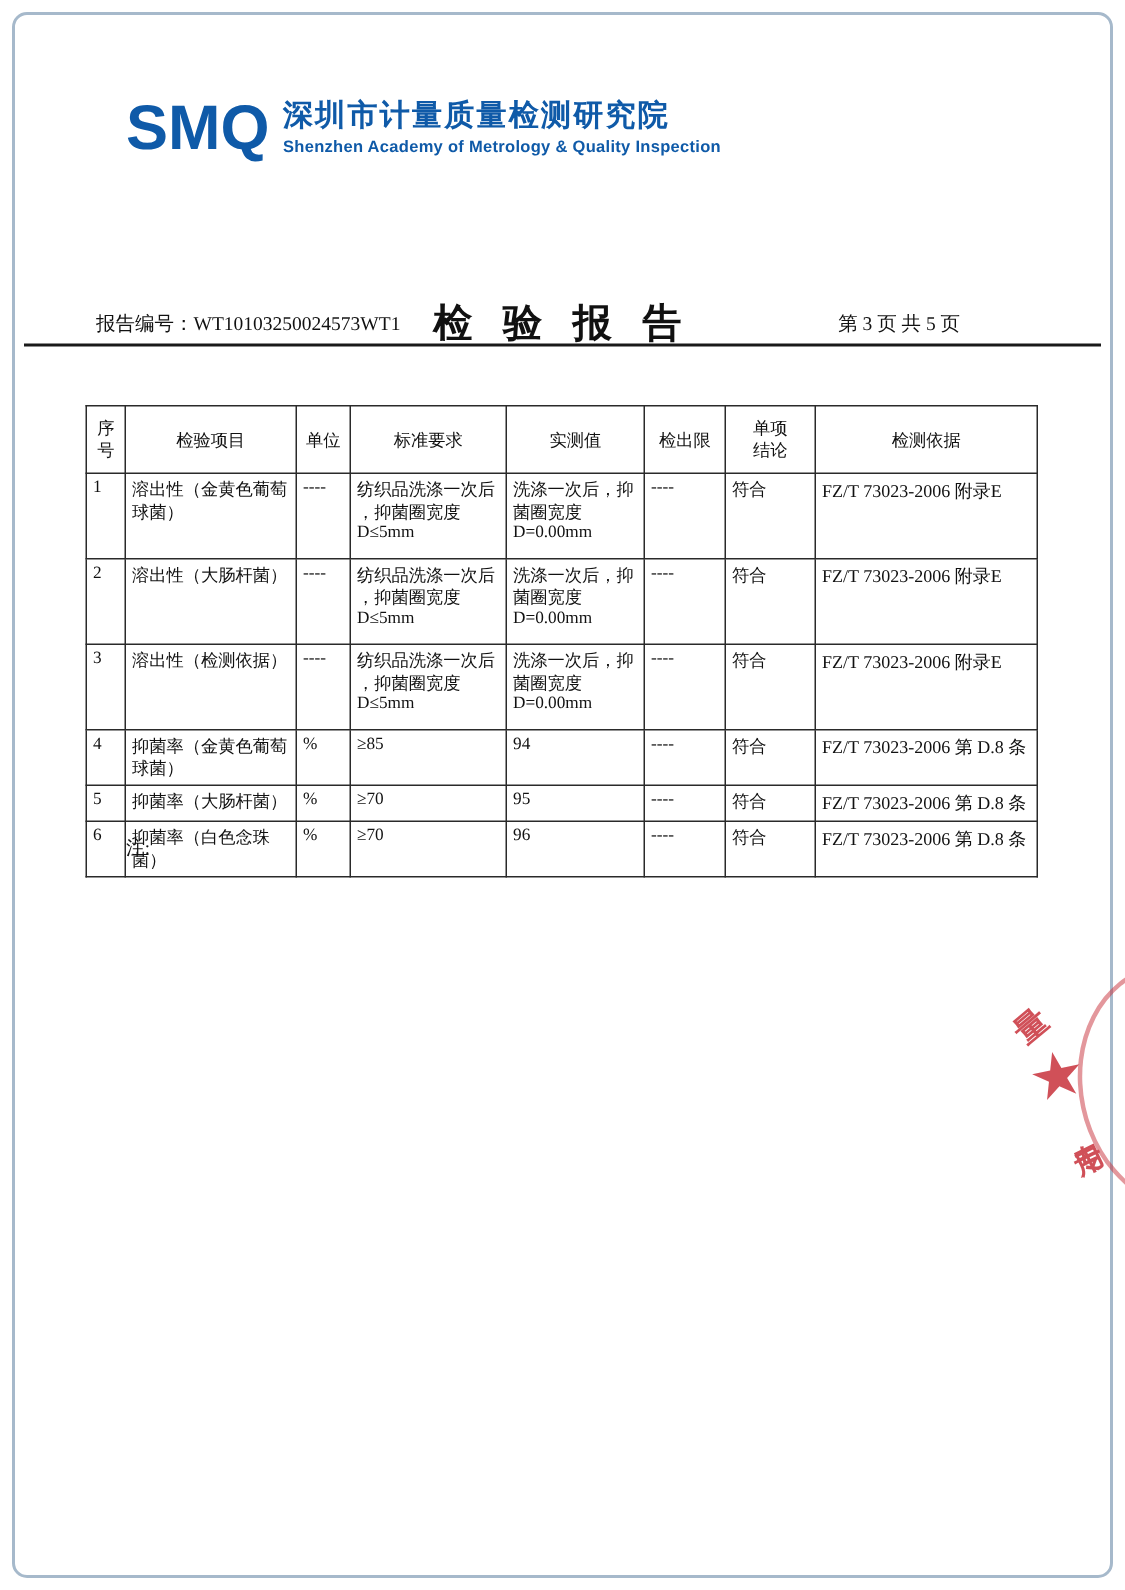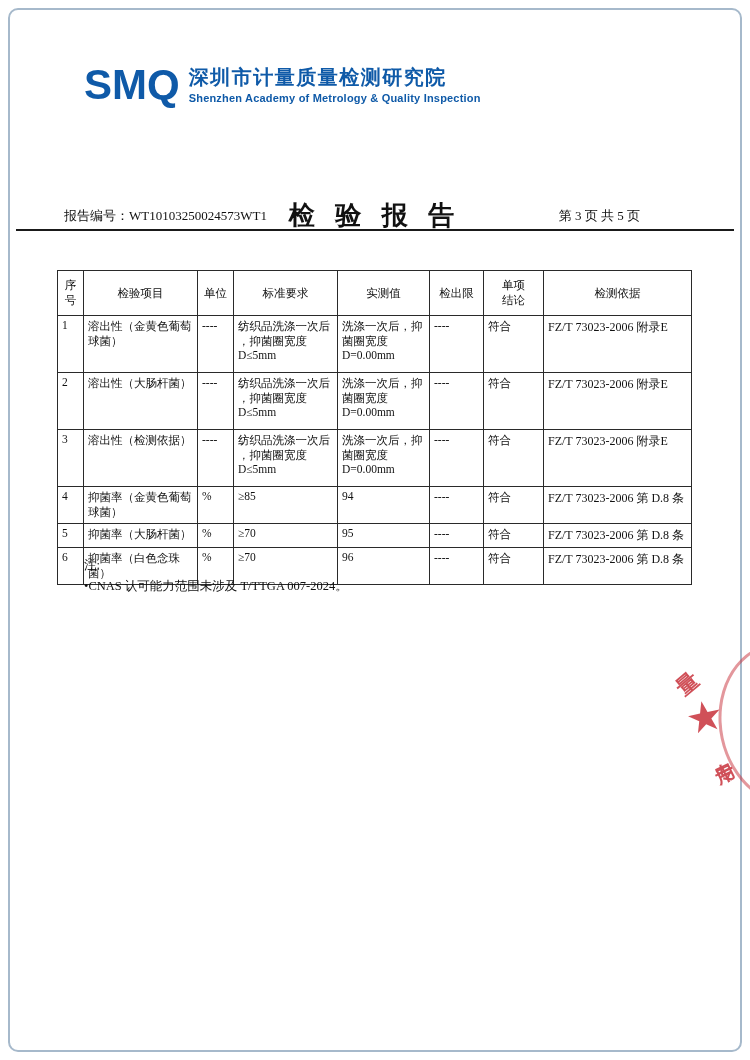--- a/index.html
+++ b/index.html
@@ -196,21 +196,20 @@
       <td>96</td>
       <td>----</td>
       <td class="concl">符合</td>
       <td class="basis">FZ/T 73023-2006 第 D.8 条</td>
     </tr>
   </tbody>
 </table>
 
 <div class="notes">
   <div class="note-label">注:</div>
-  <div class="note-item">•CNAS 认可能力范围未涉及 T/TTGA 007-2024。</div>
 </div>
 
 <div class="stamp">
   <span class="stamp-c1">量</span>
   <span class="stamp-star">★</span>
   <span class="stamp-c2">专用</span>
   <span class="stamp-arc"></span>
 </div>
 
 </body></html>

